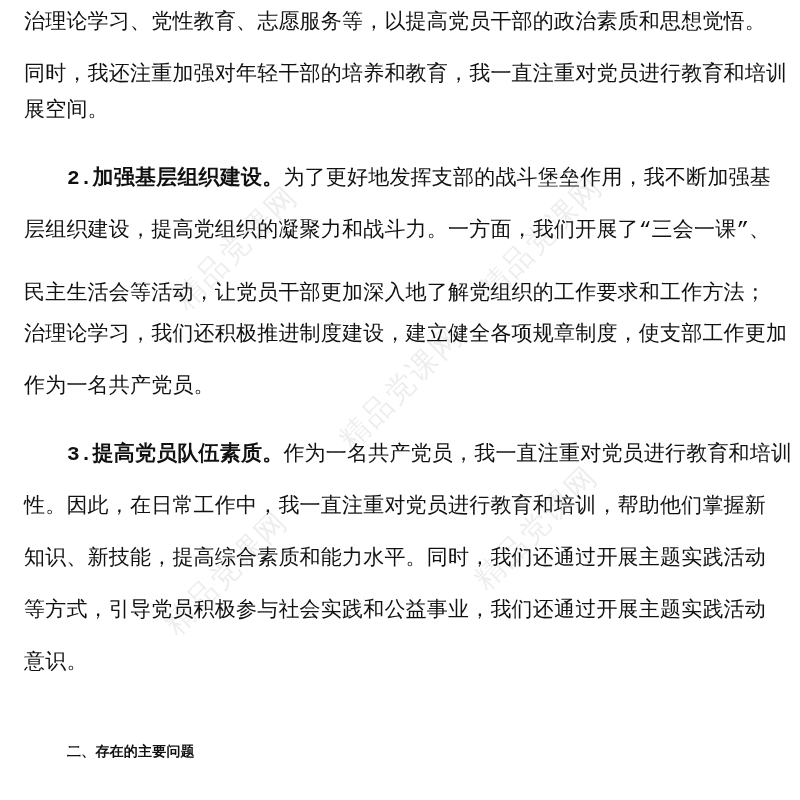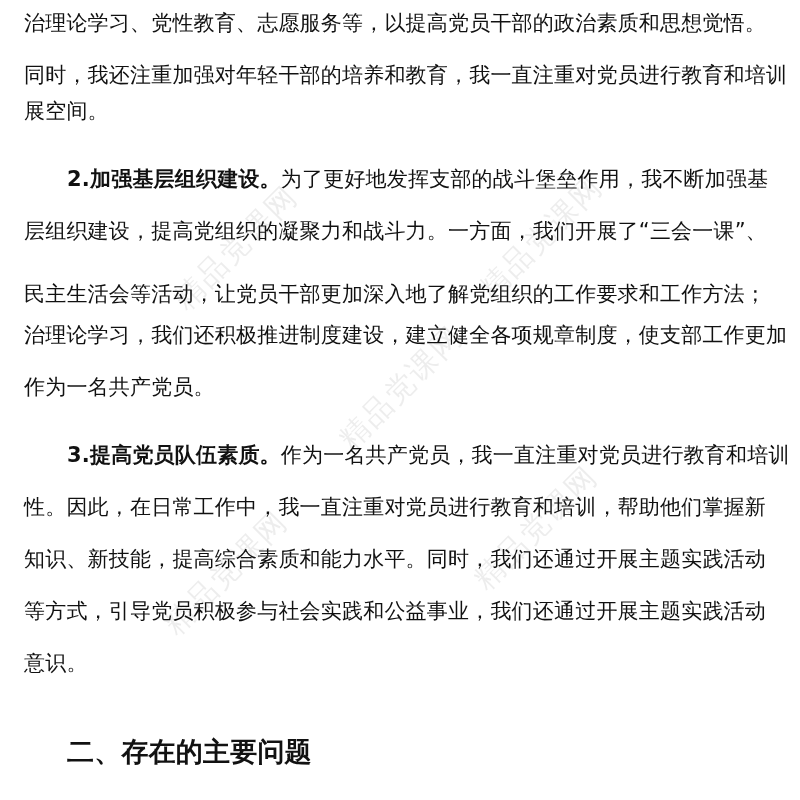--- a/index.html
+++ b/index.html
@@ -22,24 +22,25 @@
       width: 752px;
     }
     .line {
       position: absolute;
       left: 0;
       height: 30px;
       font-size: 21px;
       line-height: 30px;
       white-space: nowrap;
       letter-spacing: 0.2px;
+      font-family: Liberation Mono, monospace;
     }
     .indent { left: 43px; }
     .bold { font-weight: bold; text-align: right; }
-    .heading { font-weight: bold; font-size: 27px; }
+    .heading { font-weight: bold; font-size: 14px; }
     .watermark {
       position: absolute;
       font-size: 30px;
       color: rgba(0,0,0,0.07);
       transform: rotate(-45deg);
       transform-origin: left top;
       white-space: nowrap;
       pointer-events: none;
       letter-spacing: 2px;
     }

